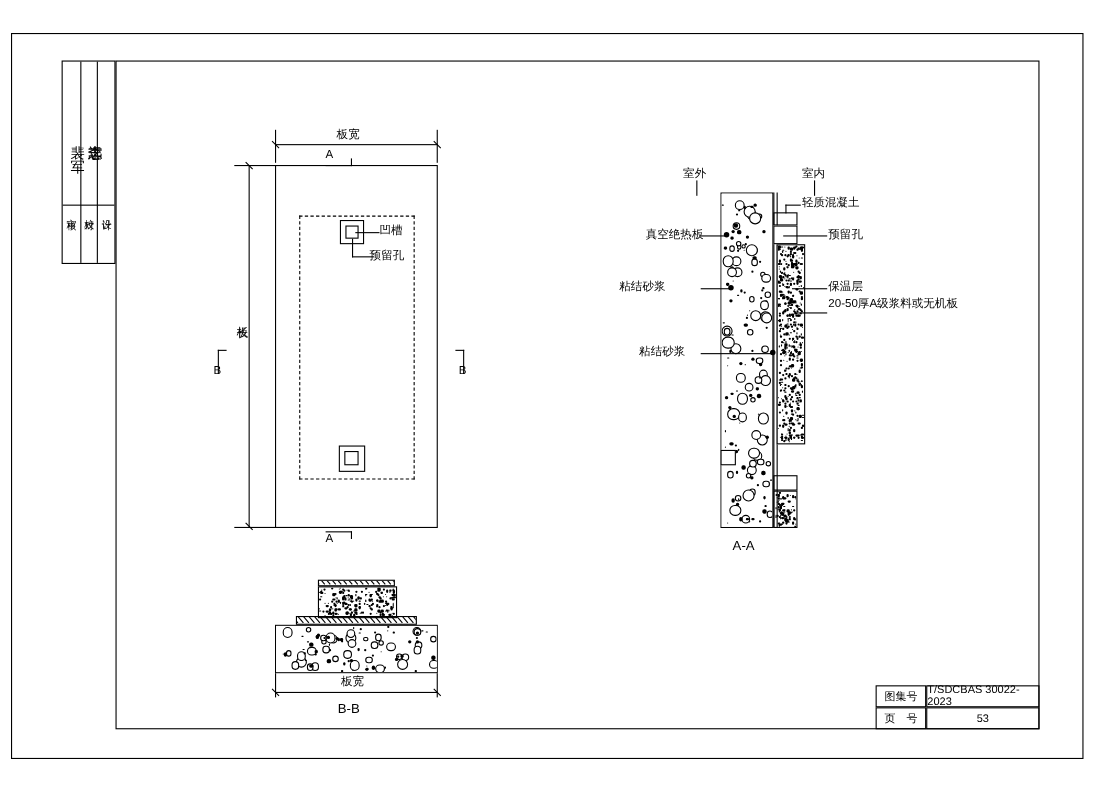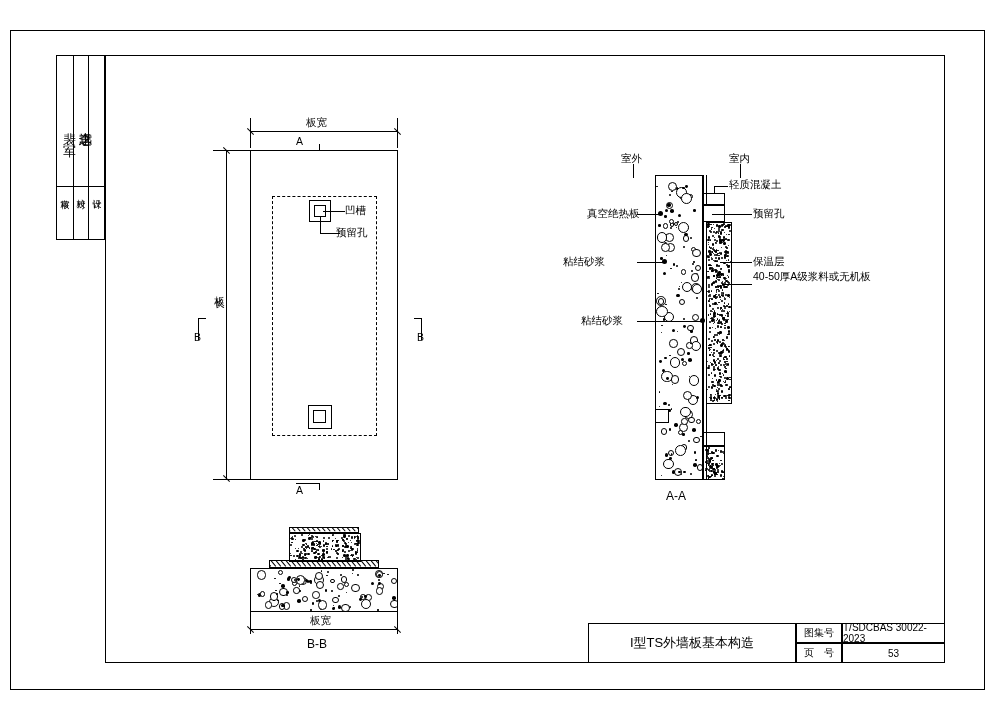--- a/index.html
+++ b/index.html
@@ -1276,35 +1276,34 @@
   <div class="ln vl" style="left:714px;top:186px;height:8px;"></div>
   <div class="lbl" style="left:729px;top:178px;">轻质混凝土</div>
 
   <div class="ln hl" style="left:712px;top:214px;width:40px;"></div>
   <div class="lbl" style="left:753px;top:207px;">预留孔</div>
 
   <div class="ln hl" style="left:720px;top:262px;width:32px;"></div>
   <div class="lbl" style="left:753px;top:255px;">保温层</div>
 
   <div class="ln hl" style="left:724px;top:284px;width:28px;"></div>
-  <div class="lbl" style="left:753px;top:270px;width:120px;white-space:normal;">40-50厚A级浆料或无机板</div>
+  <div class="lbl" style="left:753px;top:270px;width:120px;white-space:normal;">20-50厚A级浆料或无机板</div>
 
   <div class="ln hl" style="left:637px;top:214px;width:24px;"></div>
   <div class="dotf" style="left:658px;top:211px;width:5px;height:5px;"></div>
   <div class="lbl" style="left:587px;top:207px;">真空绝热板</div>
 
   <div class="ln hl" style="left:637px;top:262px;width:28px;"></div>
   <div class="dotf" style="left:662px;top:259px;width:5px;height:5px;"></div>
   <div class="lbl" style="left:563px;top:255px;">粘结砂浆</div>
 
   <div class="ln hl" style="left:637px;top:321px;width:66px;"></div>
   <div class="dotf" style="left:700px;top:318px;width:5px;height:5px;"></div>
   <div class="lbl" style="left:581px;top:314px;">粘结砂浆</div>
 
   <div class="cap" style="left:666px;top:489px;">A-A</div>
 
-  <div class="tb" style="left:588px;top:623px;width:208px;height:40px;font-size:13px;">I型TS外墙板基本构造</div>
   <div class="tb" style="left:796px;top:623px;width:46px;height:20px;font-size:10px;">图集号</div>
   <div class="tb" style="left:842px;top:623px;width:103px;height:20px;font-size:10px;">T/SDCBAS 30022-2023</div>
   <div class="tb" style="left:796px;top:643px;width:46px;height:20px;font-size:10px;">页　号</div>
   <div class="tb" style="left:842px;top:643px;width:103px;height:20px;font-size:10px;">53</div>
 
 </div>
 
 </body></html>

